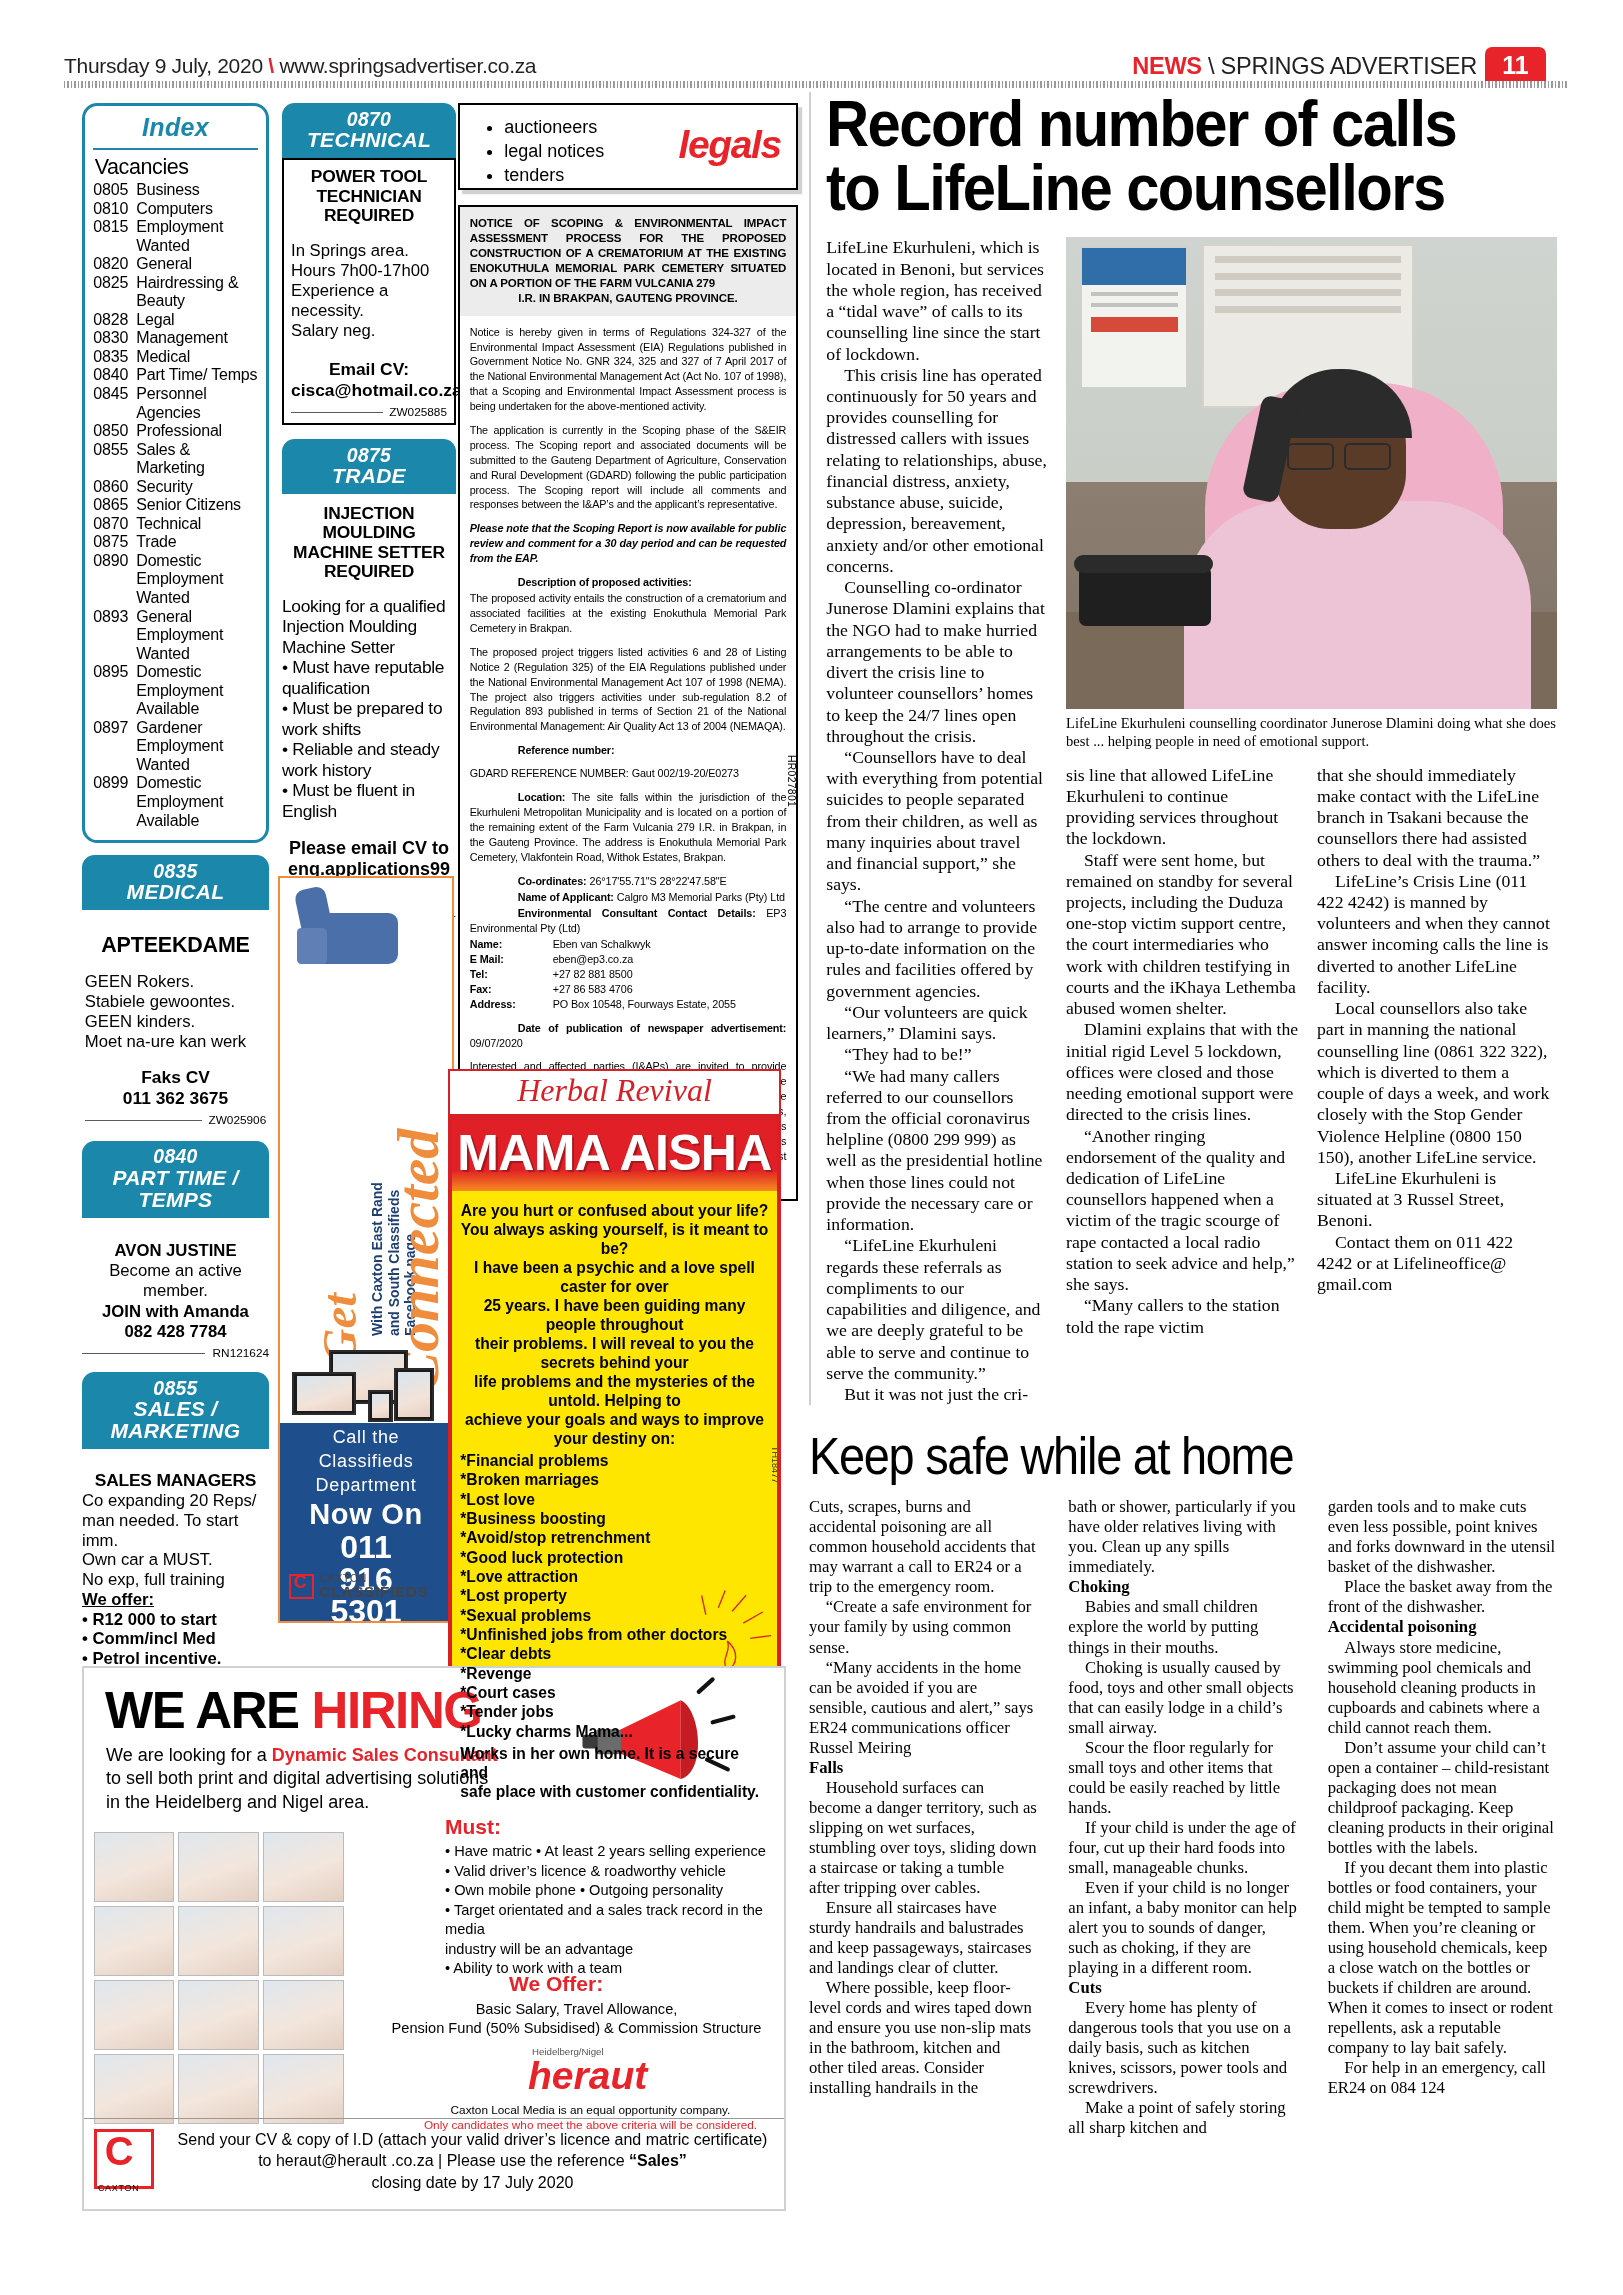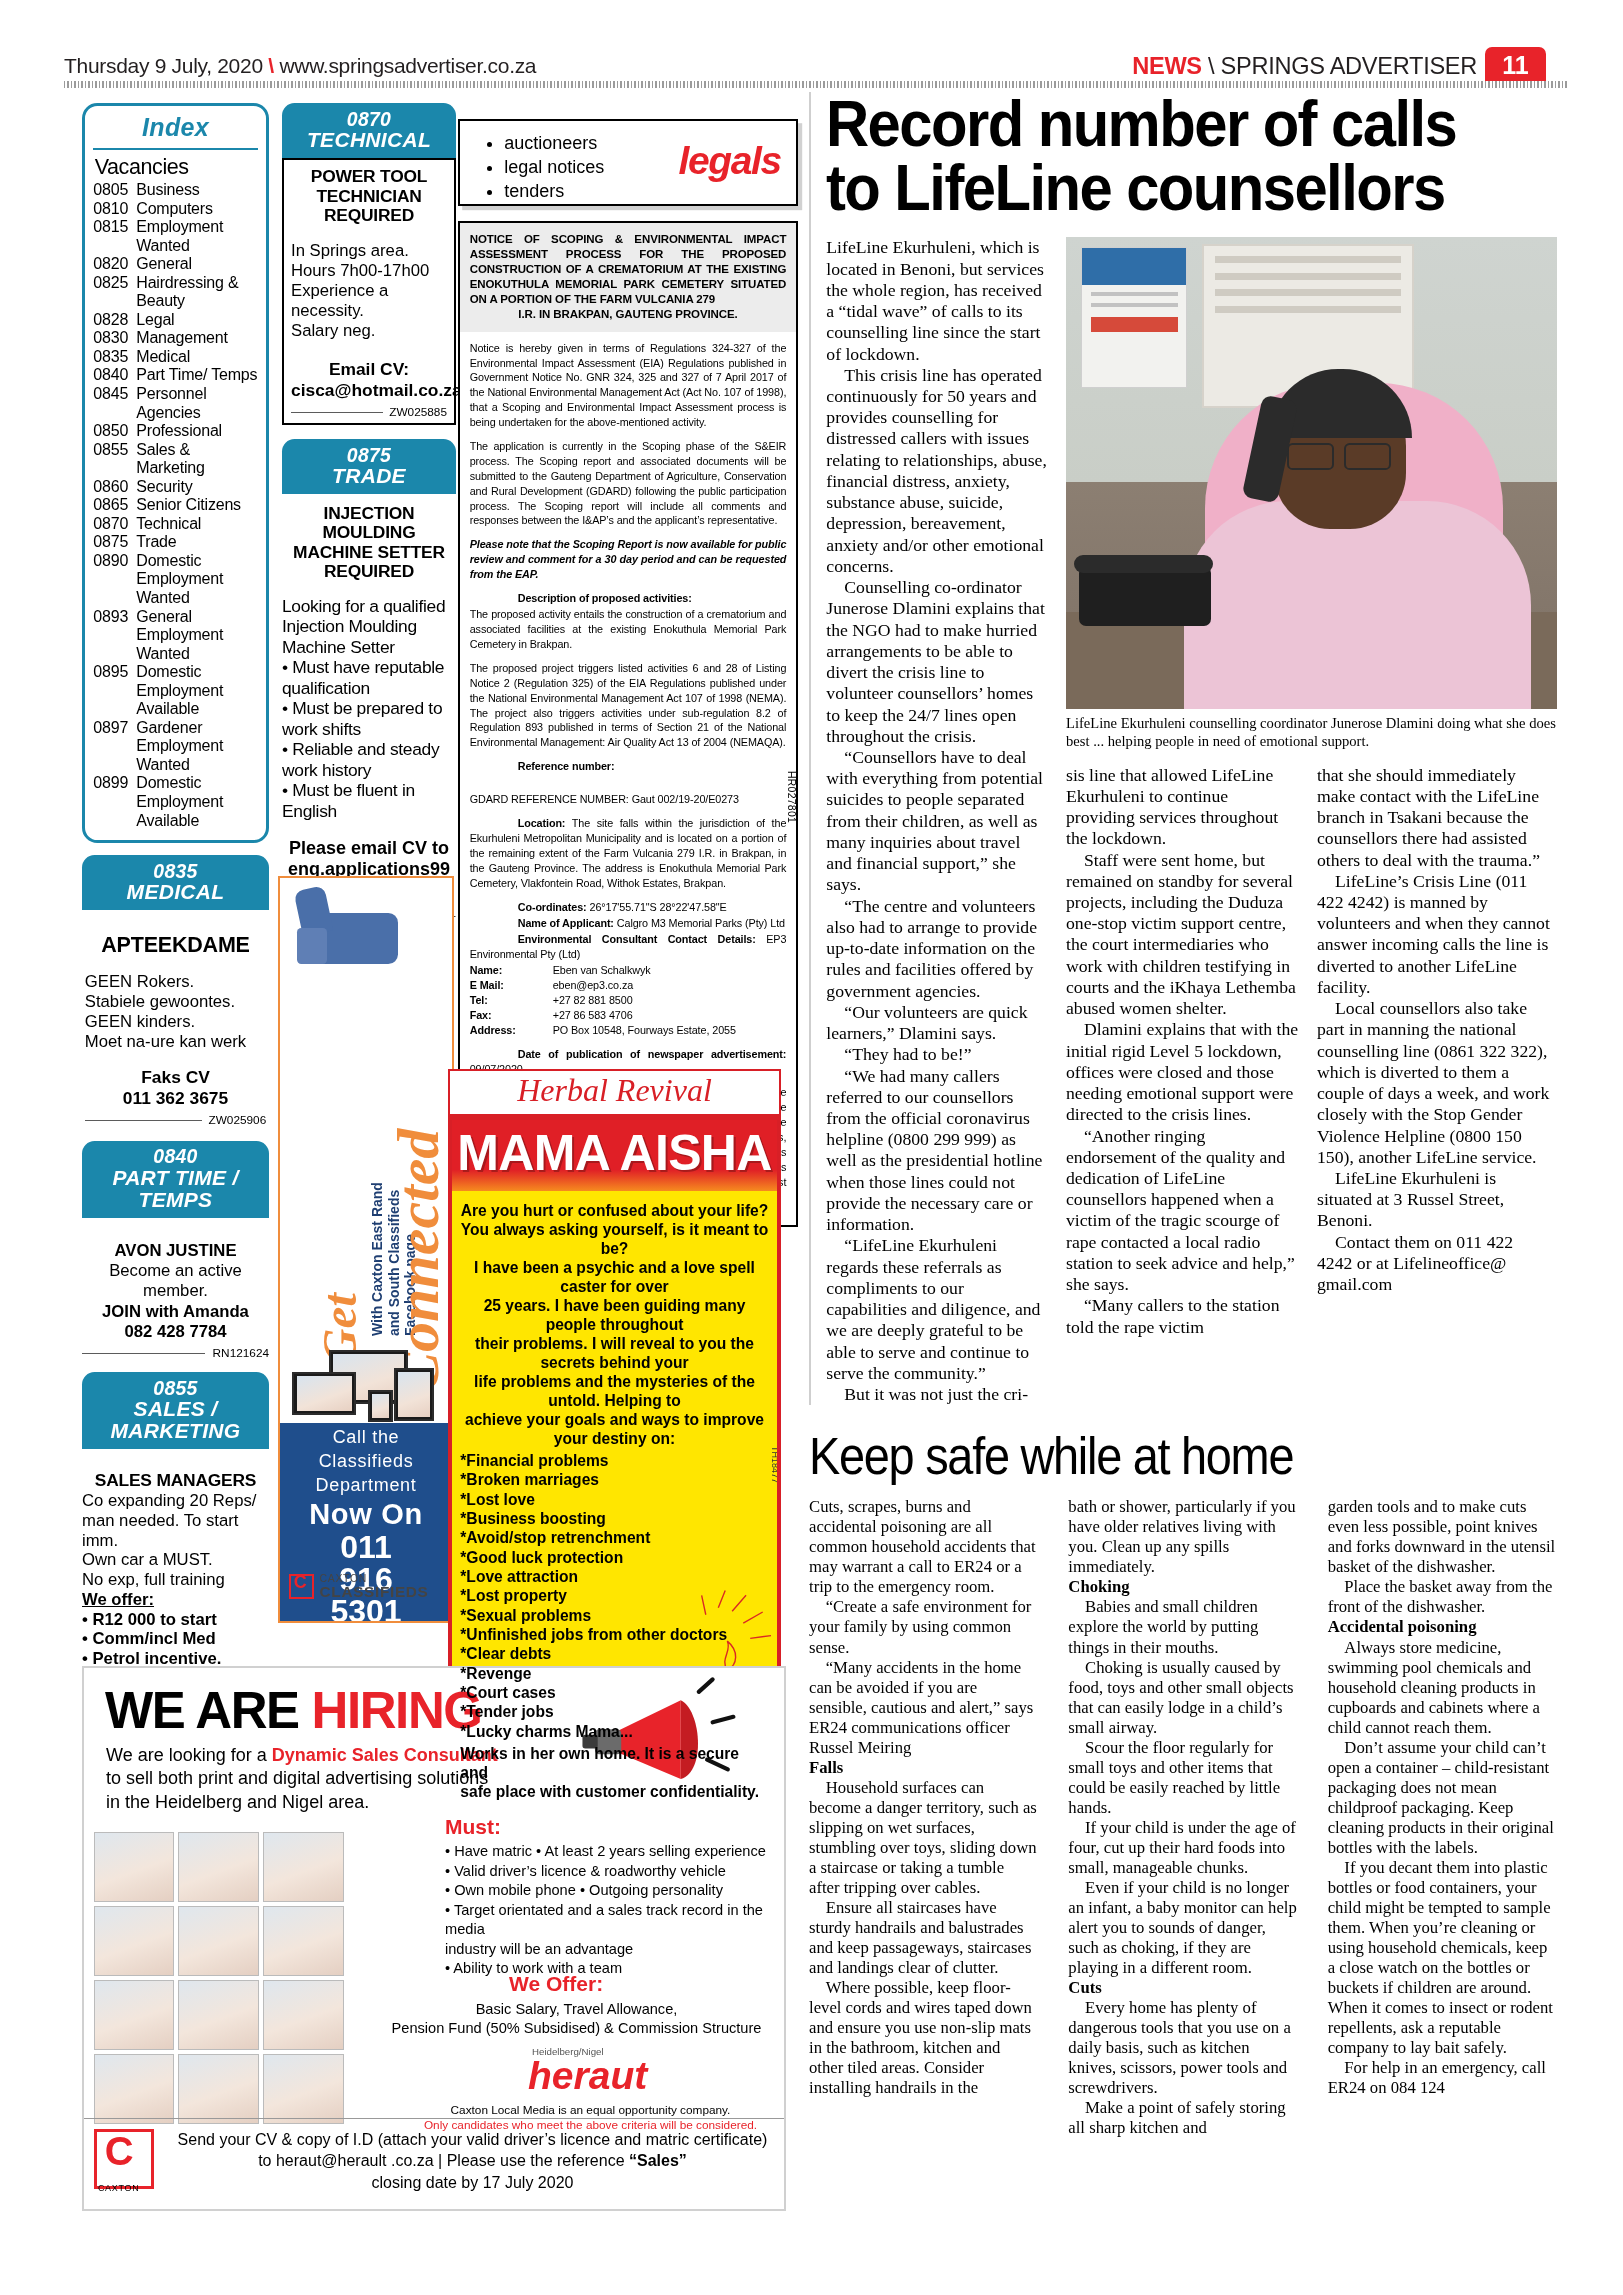--- a/index.html
+++ b/index.html
@@ -70,21 +70,21 @@
   .devs{position:absolute;left:9.7px;top:472px;width:153px;height:76px;}
   .devs i{position:absolute;background:#1b1b1b;border:2.1px solid #2b2b2b;display:block;}
   .devs i::after{content:"";position:absolute;inset:2.1px;background:linear-gradient(160deg,#d8e4ef 0%,#f2e3d8 60%,#e7d0c2 100%);}
   .fbblue{position:absolute;left:0;bottom:0;width:172px;height:198px;background:#1f4e8c;color:#fff;text-align:center;}
   .fbblue .l1{font-size:18px;line-height:1.12;margin-top:4px;letter-spacing:0.7px;}
   .fbblue .l2{font-size:29px;font-weight:bold;letter-spacing:0.7px;margin-top:2.8px;}
   .fbblue .l3{font-size:32px;font-weight:bold;line-height:1.0;}
 
   
   .col3{position:absolute;left:458px;top:103px;width:340px;}
-  .legalhead{border:2.8px solid #000;background:#fff;box-shadow:4.2px 4.2px 0 rgba(0,0,0,.18);height:83px;position:relative;margin-top:16px;}
+  .legalhead{border:2.8px solid #000;background:#fff;box-shadow:4.2px 4.2px 0 rgba(0,0,0,.18);height:83px;position:relative;}
   .lh-bullets{position:absolute;left:22px;top:11px;font-size:18px;line-height:1.32;}
   .lh-bullets li{list-style:disc;margin-left:12.5px;}
   .lh-bullets ul{margin:0;padding:0 0 0 9.7px;}
   .lh-legals{position:absolute;right:15.3px;top:18px;color:#e8232a;font-style:italic;font-weight:bold;font-size:39px;letter-spacing:-1.4px;}
   .noticebox{border:2.8px solid #000;margin-top:15.3px;padding:0;background:#fff;position:relative;}
   .nb-head{background:#ececec;padding:8.3px 9.7px 9.7px;font-weight:bold;font-size:11.5px;line-height:1.32;text-align:justify;letter-spacing:-0.1px;}
   .nb-head .ctr{text-align:center;display:block;}
   .nb-body{padding:8.3px 9.7px 11px;font-size:10.8px;line-height:1.38;text-align:justify;letter-spacing:-0.1px;}
   .nb-body p{margin:0 0 9px;}
   .nb-body .bi{font-weight:bold;font-style:italic;}
@@ -457,21 +457,21 @@
         <span>NOTICE OF SCOPING &amp; ENVIRONMENTAL IMPACT ASSESSMENT PROCESS FOR THE PROPOSED CONSTRUCTION OF A CREMATORIUM AT THE EXISTING ENOKUTHULA MEMORIAL PARK CEMETERY SITUATED ON A PORTION OF THE FARM VULCANIA 279</span>
         <span class="ctr">I.R. IN BRAKPAN, GAUTENG PROVINCE.</span>
       </div>
       <div class="nb-body">
         <p>Notice is hereby given in terms of Regulations 324-327 of the Environmental Impact Assessment (EIA) Regulations published in Government Notice No. GNR 324, 325 and 327 of 7 April 2017 of the National Environmental Management Act (Act No. 107 of 1998), that a Scoping and Environmental Impact Assessment process is being undertaken for the above-mentioned activity.</p>
         <p>The application is currently in the Scoping phase of the S&amp;EIR process. The Scoping report and associated documents will be submitted to the Gauteng Department of Agriculture, Conservation and Rural Development (GDARD) following the public participation process. The Scoping report will include all comments and responses between the I&amp;AP’s and the applicant’s representative.</p>
         <p class="bi">Please note that the Scoping Report is now available for public review and comment for a 30 day period and can be requested from the EAP.</p>
         <p style="margin-bottom:1.4px"><span class="bd">Description of proposed activities:</span></p>
         <p>The proposed activity entails the construction of a crematorium and associated facilities at the existing Enokuthula Memorial Park Cemetery in Brakpan.</p>
         <p>The proposed project triggers listed activities 6 and 28 of Listing Notice 2 (Regulation 325) of the EIA Regulations published under the National Environmental Management Act 107 of 1998 (NEMA). The project also triggers activities under sub-regulation 8.2 of Regulation 893 published in terms of Section 21 of the National Environmental Management: Air Quality Act 13 of 2004 (NEMAQA).</p>
-        <p style="margin-bottom:18px"><span class="bd">Reference number:</span></p>
+        <p style="margin-bottom:8px"><span class="bd">Reference number:</span></p>
         <p>GDARD REFERENCE NUMBER:  Gaut 002/19-20/E0273</p>
         <p><span class="bd">Location:</span><span> The site falls within the jurisdiction of the Ekurhuleni Metropolitan Municipality and is located on a portion of the remaining extent of the Farm Vulcania 279 I.R. in Brakpan, in the Gauteng Province. The address is Enokuthula Memorial Park Cemetery, Vlakfontein Road, Withok Estates, Brakpan.</span></p>
         <p style="margin-bottom:1.4px"><span class="bd">Co-ordinates:</span><span> 26°17'55.71"S  28°22'47.58"E</span></p>
         <p style="margin-bottom:1.4px"><span class="bd">Name of Applicant:</span><span> Calgro M3 Memorial Parks (Pty) Ltd</span></p>
         <p style="margin-bottom:1.4px"><span class="bd">Environmental Consultant Contact Details:</span><span> EP3 Environmental Pty (Ltd)</span></p>
         <div id="legal-contacts">
             <div class="kv">
               <span class="k">Name:</span>
               <span>Eben van Schalkwyk</span>
             </div>

